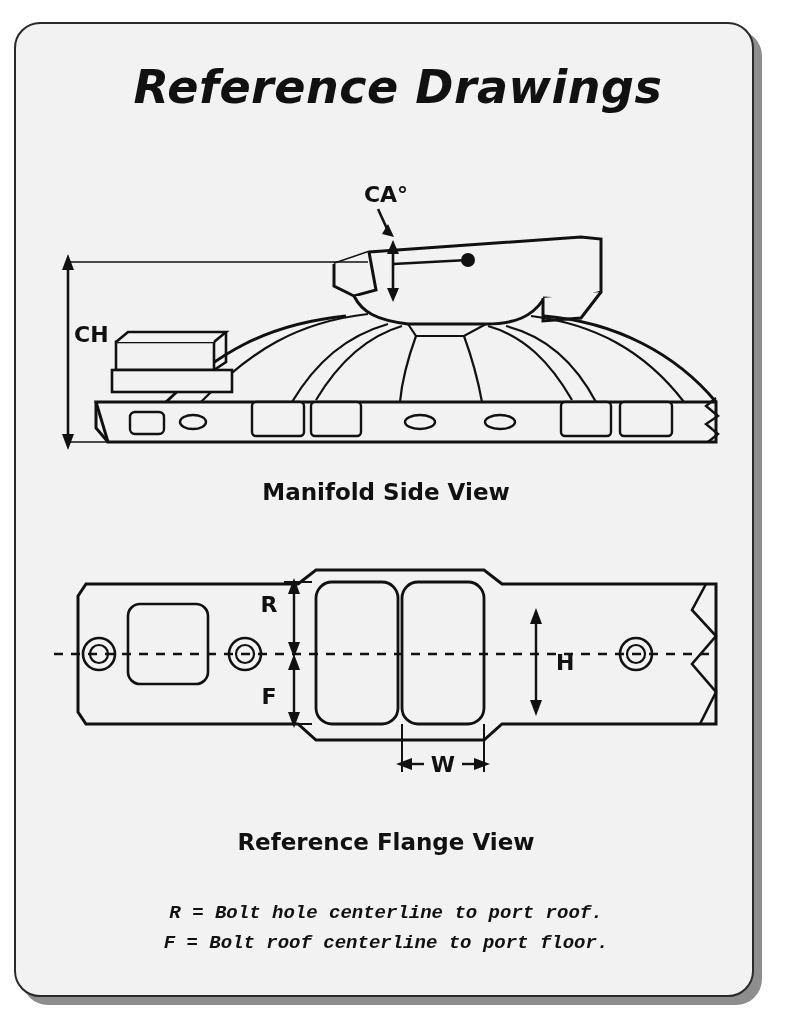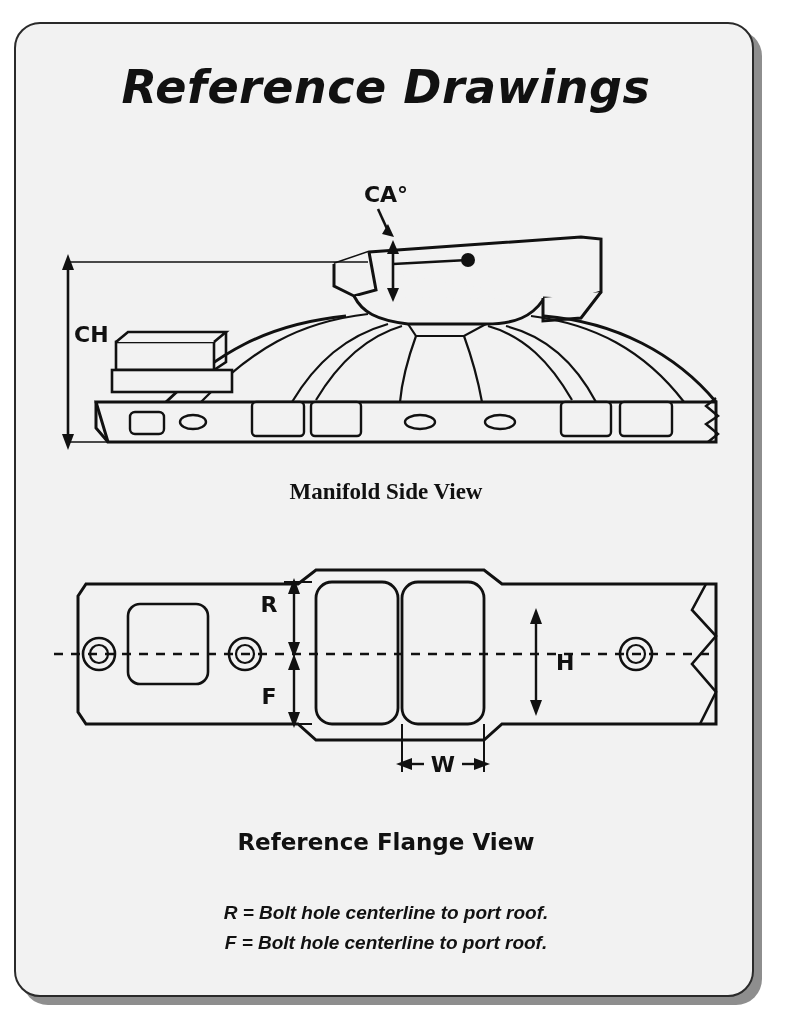--- a/index.html
+++ b/index.html
@@ -52,41 +52,42 @@
     left: 0;
     top: 36px;
     width: 740px;
     text-align: center;
     font-family: "DejaVu Sans", sans-serif;
     font-weight: bold;
     font-style: italic;
     font-size: 46px;
     letter-spacing: 0.5px;
     color: #111111;
+    padding-left: 12px;
   }
 
   .caption {
     position: absolute;
     width: 740px;
     left: 0;
     text-align: center;
     font-family: "DejaVu Sans", sans-serif;
     font-weight: bold;
     font-size: 23px;
     color: #111111;
   }
-  .caption.side { top: 455px; font-family: Liberation Serif, serif; }
+  .caption.side { top: 455px; }
   .caption.flange { top: 805px; }
 
   .legend {
     position: absolute;
     left: 0;
     width: 740px;
     text-align: center;
-    font-family: Liberation Sans, sans-serif;
+    font-family: Liberation Mono, monospace;
     font-style: italic;
     font-weight: bold;
     font-size: 19px;
     color: #111111;
   }
   .legend.l1 { top: 878px; }
   .legend.l2 { top: 908px; }
 
   svg.drawing {
     position: absolute;
@@ -236,16 +237,16 @@
         <path d="M474 740 L458 734 L458 746 Z" stroke="none"></path>
       </g>
       <text class="lbl" x="427" y="748" text-anchor="middle">W</text>
 
     </svg>
 
     <div class="caption side">Manifold Side View</div>
     <div class="caption flange">Reference Flange View</div>
 
     <div class="legend l1">R = Bolt hole centerline to port roof.</div>
-    <div class="legend l2">F = Bolt hole centerline to port roof.</div>
+    <div class="legend l2">F = Bolt roof centerline to port floor.</div>
 
   </div>
 </div>
 
 </body></html>

